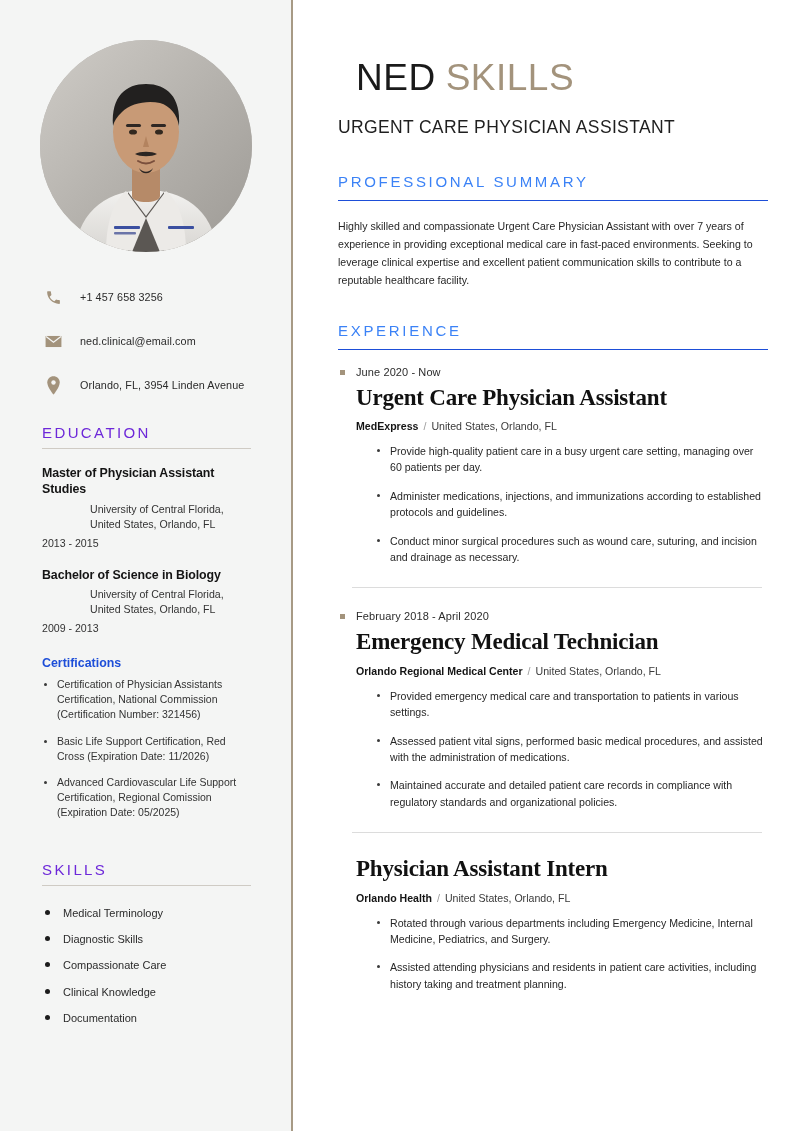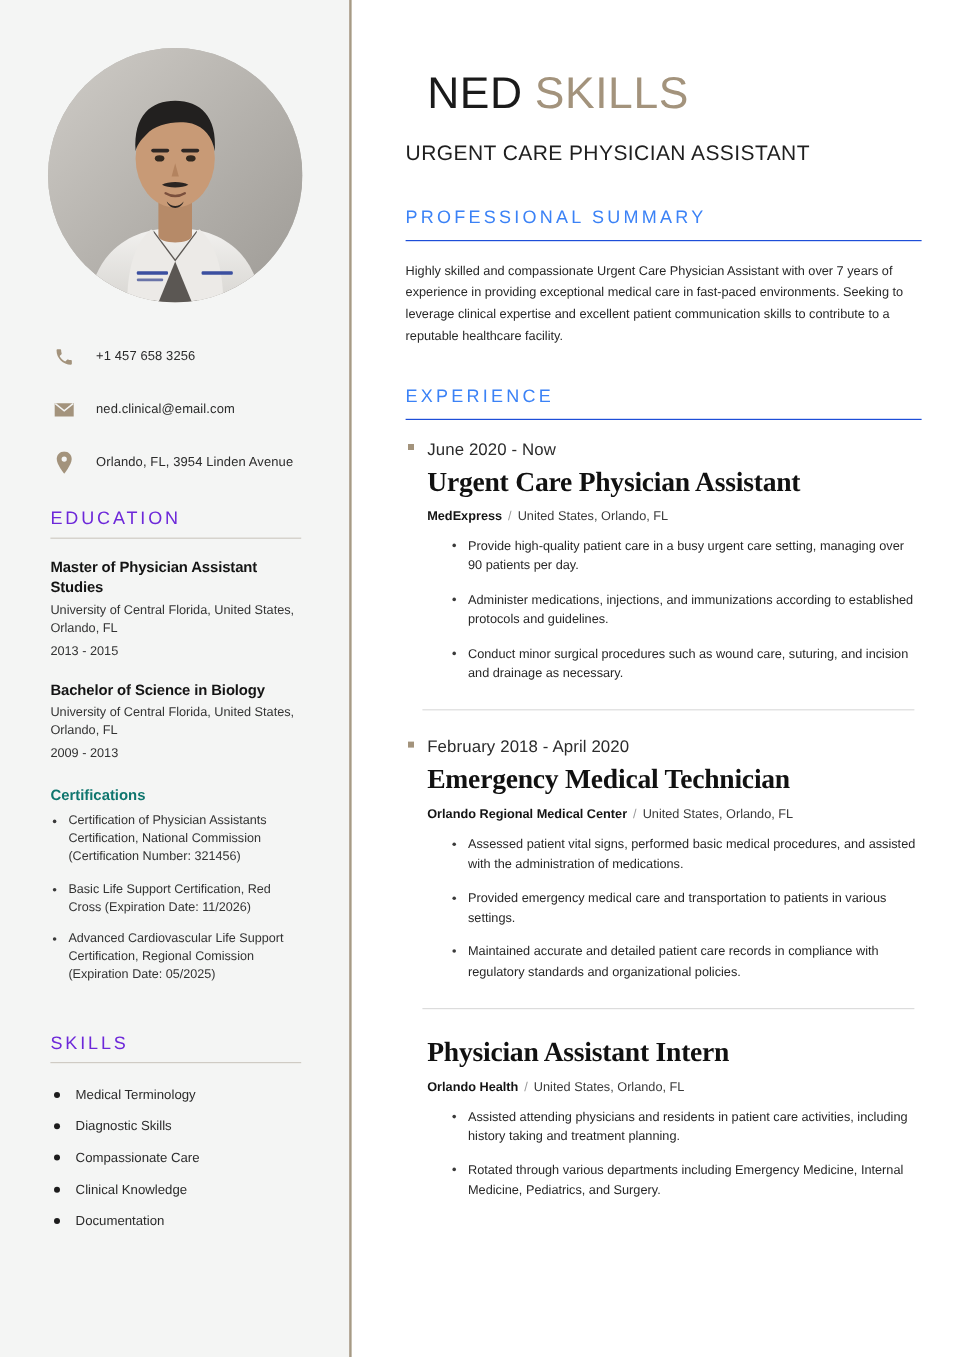--- a/index.html
+++ b/index.html
@@ -94,32 +94,33 @@
     color: #141414;
     line-height: 1.32;
     margin-bottom: 4px;
     letter-spacing: -0.1px;
   }
   .edu-school {
     font-size: 10.6px;
     color: #333333;
     line-height: 1.42;
     margin-bottom: 4px;
+    margin-left: 48px;
   }
   .edu-years {
     font-size: 10.6px;
     color: #333333;
     line-height: 1.4;
   }
 
   .cert-block { margin-top: 20px; }
   .cert-title {
     font-size: 12.4px;
     font-weight: bold;
-    color: #0f766e;
+    color: #1d4ed8;
     margin-bottom: 7px;
   }
   ul.cert-list { list-style: none; }
   ul.cert-list li {
     position: relative;
     padding-left: 15px;
     font-size: 10.5px;
     color: #333333;
     line-height: 1.45;
     margin-bottom: 11px;
@@ -203,21 +204,21 @@
 
   .exp-item { padding-bottom: 2px; }
   .exp-item .rule {
     border-top: 1px solid #dcdcdc;
     margin: 22px 6px 20px 14px;
   }
 
   .exp-date {
     position: relative;
     padding-left: 18px;
-    font-size: 14px;
+    font-size: 11px;
     color: #2c2c2c;
     margin-bottom: 6px;
     letter-spacing: 0.1px;
   }
   .exp-date::before {
     content: "";
     position: absolute;
     left: 2px;
     top: 4px;
     width: 5px;
@@ -416,48 +417,48 @@
 
     <section class="exp-section">
 
       <article class="exp-item">
         <div class="exp-date">June 2020 - Now</div>
         <h2 class="exp-title">Urgent Care Physician Assistant</h2>
         <div class="exp-company">
           <span class="org">MedExpress</span><span class="sep">/</span><span class="loc">United States, Orlando, FL</span>
         </div>
         <ul class="exp-bullets">
-          <li>Provide high-quality patient care in a busy urgent care setting, managing over 90 patients per day.</li>
+          <li>Provide high-quality patient care in a busy urgent care setting, managing over 60 patients per day.</li>
           <li>Administer medications, injections, and immunizations according to established protocols and guidelines.</li>
           <li>Conduct minor surgical procedures such as wound care, suturing, and incision and drainage as necessary.</li>
         </ul>
         <div class="rule"></div>
       </article>
 
       <article class="exp-item">
         <div class="exp-date">February 2018 - April 2020</div>
         <h2 class="exp-title">Emergency Medical Technician</h2>
         <div class="exp-company">
           <span class="org">Orlando Regional Medical Center</span><span class="sep">/</span><span class="loc">United States, Orlando, FL</span>
         </div>
         <ul class="exp-bullets">
+          <li>Provided emergency medical care and transportation to patients in various settings.</li>
           <li>Assessed patient vital signs, performed basic medical procedures, and assisted with the administration of medications.</li>
-          <li>Provided emergency medical care and transportation to patients in various settings.</li>
           <li>Maintained accurate and detailed patient care records in compliance with regulatory standards and organizational policies.</li>
         </ul>
         <div class="rule"></div>
       </article>
 
       <article class="exp-item">
         <h2 class="exp-title">Physician Assistant Intern</h2>
         <div class="exp-company">
           <span class="org">Orlando Health</span><span class="sep">/</span><span class="loc">United States, Orlando, FL</span>
         </div>
         <ul class="exp-bullets">
+          <li>Rotated through various departments including Emergency Medicine, Internal Medicine, Pediatrics, and Surgery.</li>
           <li>Assisted attending physicians and residents in patient care activities, including history taking and treatment planning.</li>
-          <li>Rotated through various departments including Emergency Medicine, Internal Medicine, Pediatrics, and Surgery.</li>
         </ul>
       </article>
 
     </section>
   </main>
 
 </div>
 
 </body></html>

